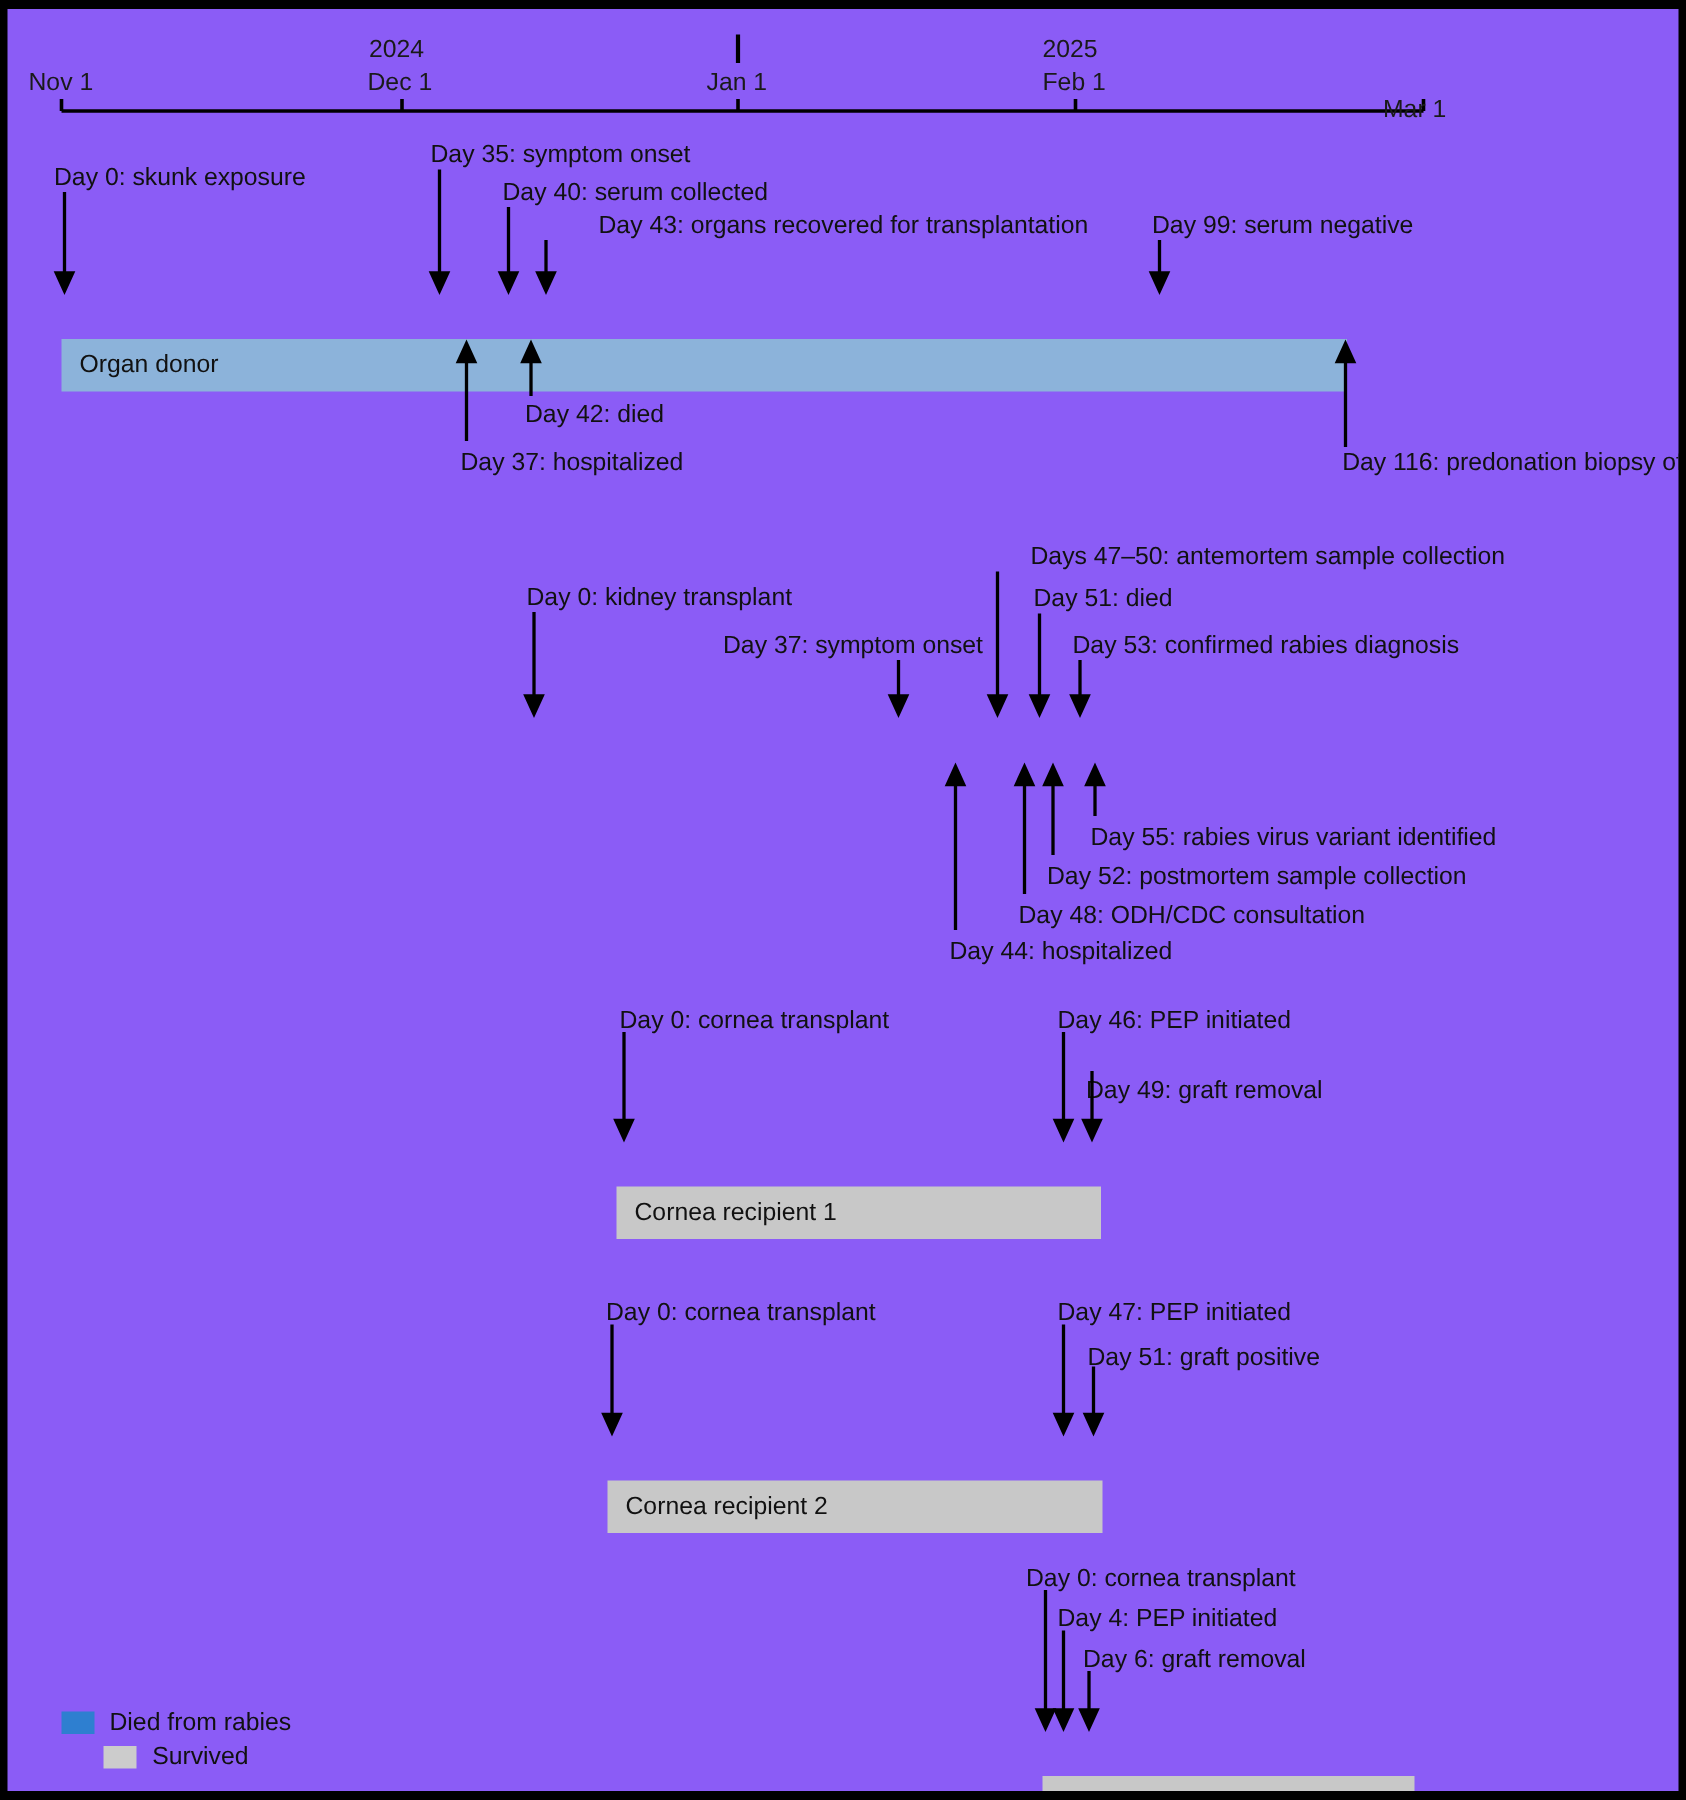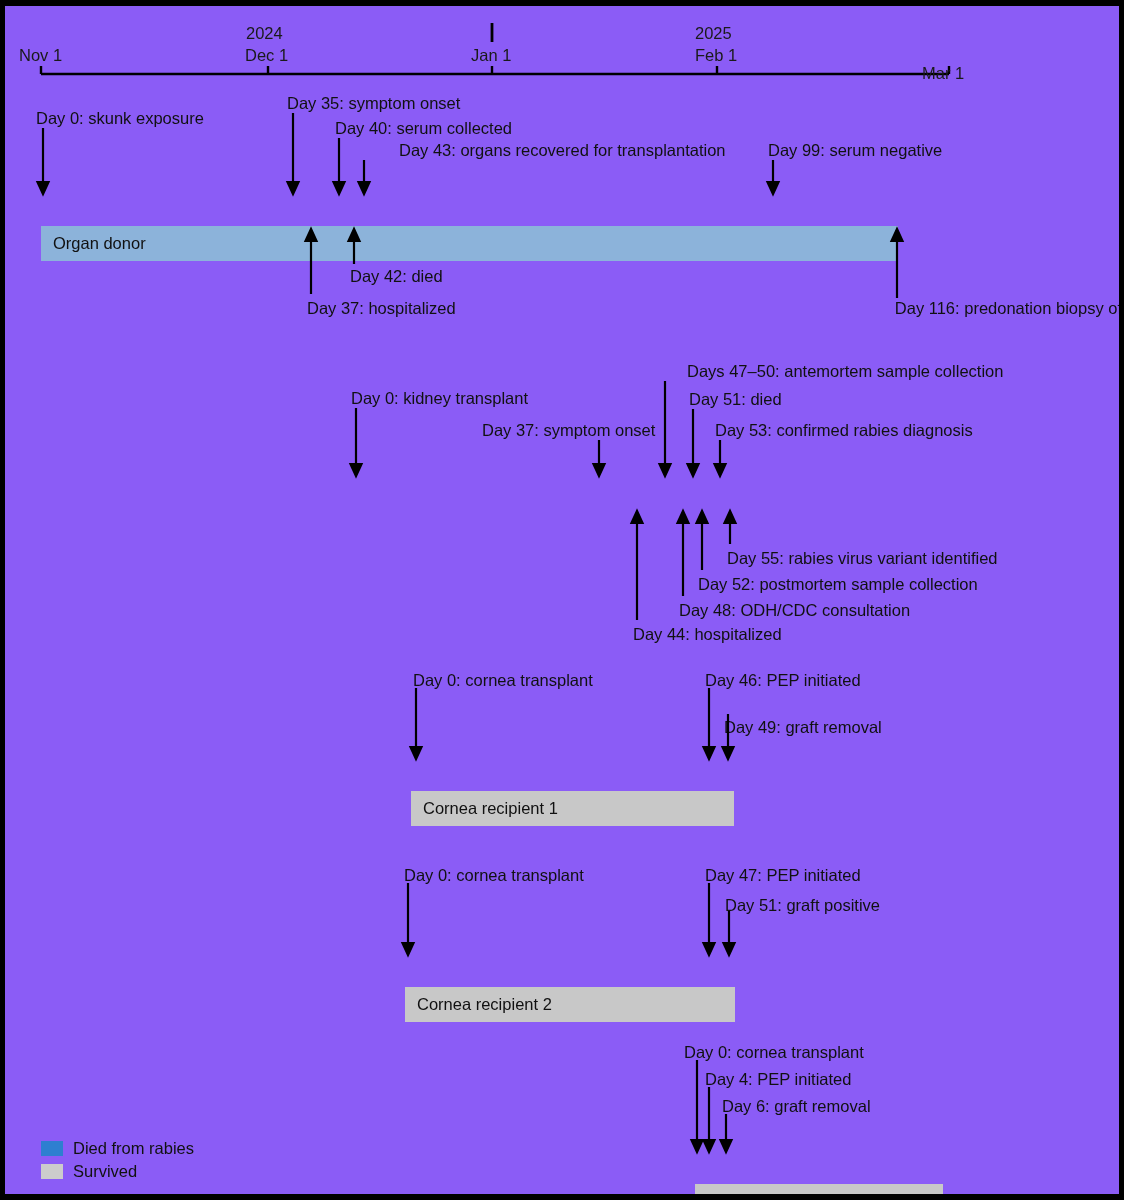--- a/index.html
+++ b/index.html
@@ -76,20 +76,21 @@
   .legend {
     position: absolute;
     left: 36px;
     top: 1131px;
   }
   .legend-row {
     display: flex;
     align-items: center;
     height: 22px;
     margin-bottom: 1px;
+    justify-content: center;
   }
   .legend-swatch {
     width: 22px;
     height: 15px;
     margin-right: 10px;
     flex: 0 0 auto;
   }
   .legend-text {
     font-size: 16.5px;
     color: #111111;

